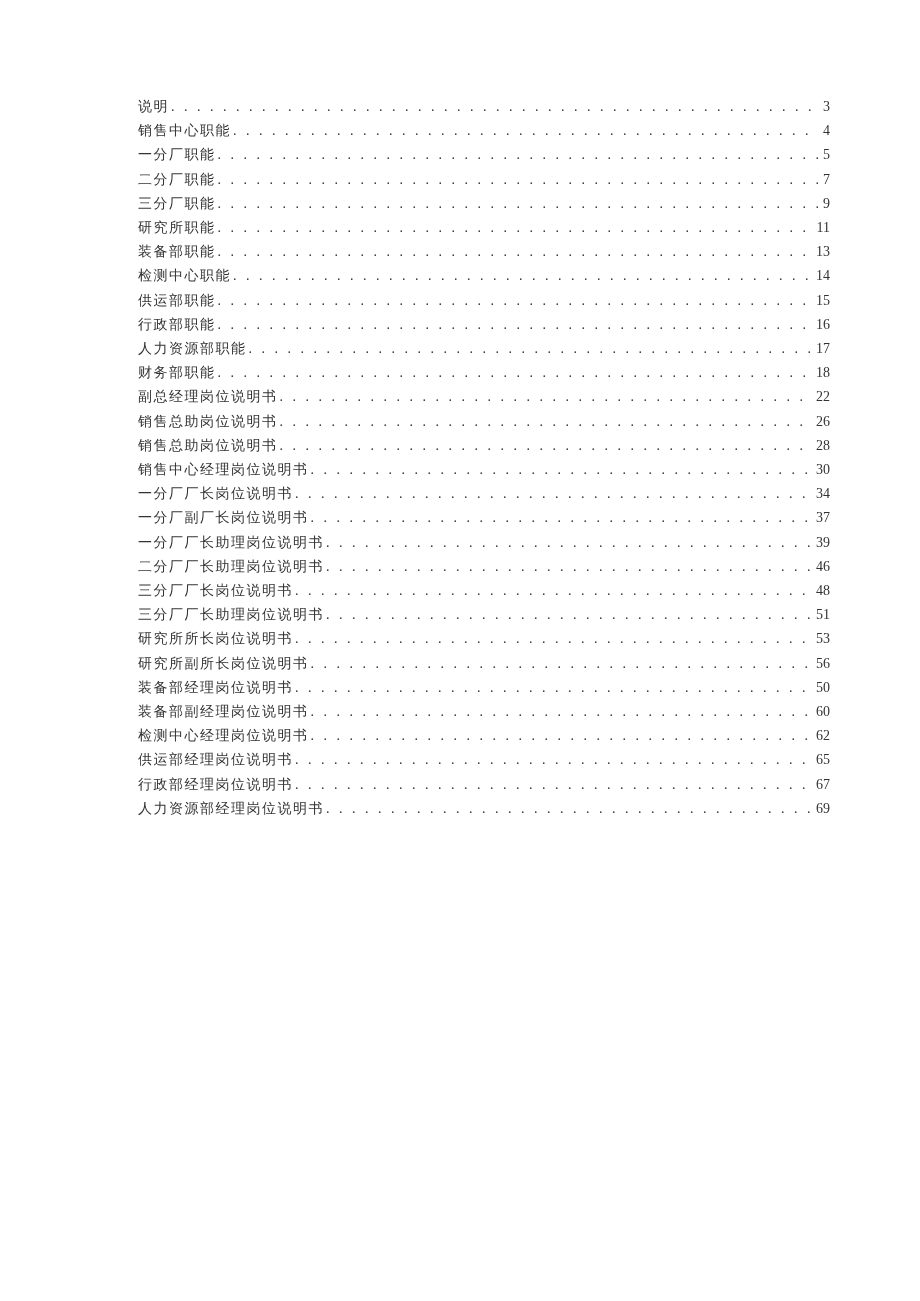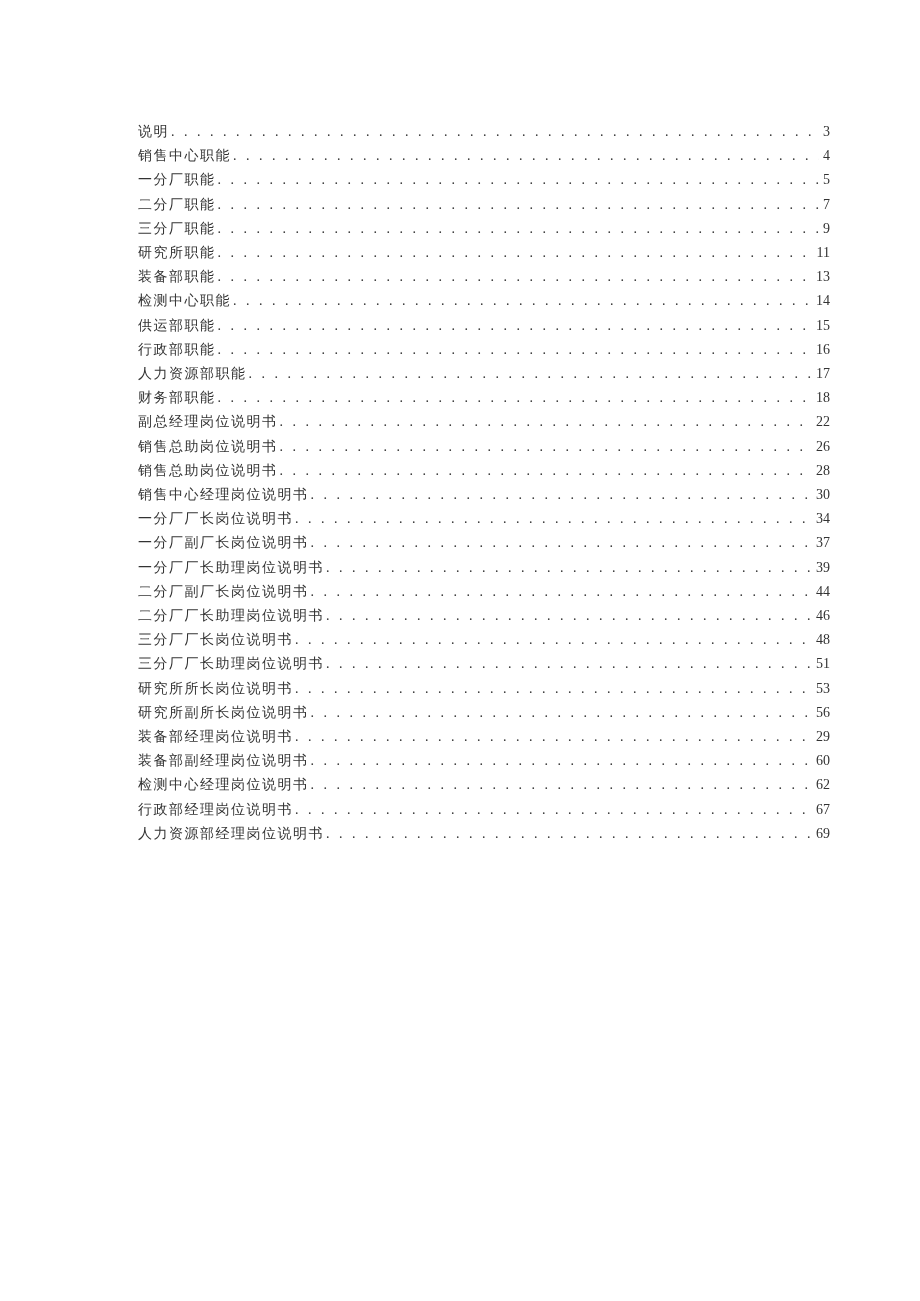--- a/index.html
+++ b/index.html
@@ -6,21 +6,21 @@
     margin: 0;
     padding: 0;
     background: #ffffff;
     width: 920px;
     font-family: "SimSun", "宋体", serif;
   }
   .page {
     box-sizing: border-box;
     width: 920px;
     min-height: 1301px;
-    padding: 120px 90px 0 138px;
+    padding: 95px 90px 0 138px;
     color: #333333;
     font-size: 14px;
   }
   .toc-list {
     list-style: none;
     margin: 0;
     padding: 0;
   }
   .toc-row {
     display: flex;
@@ -143,25 +143,20 @@
         <span class="toc-title">一分厂副厂长岗位说明书</span>
         <span class="toc-leader"></span>
         <span class="toc-page">37</span>
       </li>
       <li class="toc-row">
         <span class="toc-title">一分厂厂长助理岗位说明书</span>
         <span class="toc-leader"></span>
         <span class="toc-page">39</span>
       </li>
       <li class="toc-row">
-        <span class="toc-title">二分厂副厂长岗位说明书</span>
-        <span class="toc-leader"></span>
-        <span class="toc-page">44</span>
-      </li>
-      <li class="toc-row">
         <span class="toc-title">二分厂厂长助理岗位说明书</span>
         <span class="toc-leader"></span>
         <span class="toc-page">46</span>
       </li>
       <li class="toc-row">
         <span class="toc-title">三分厂厂长岗位说明书</span>
         <span class="toc-leader"></span>
         <span class="toc-page">48</span>
       </li>
       <li class="toc-row">
@@ -175,31 +170,36 @@
         <span class="toc-page">53</span>
       </li>
       <li class="toc-row">
         <span class="toc-title">研究所副所长岗位说明书</span>
         <span class="toc-leader"></span>
         <span class="toc-page">56</span>
       </li>
       <li class="toc-row">
         <span class="toc-title">装备部经理岗位说明书</span>
         <span class="toc-leader"></span>
-        <span class="toc-page">29</span>
+        <span class="toc-page">50</span>
       </li>
       <li class="toc-row">
         <span class="toc-title">装备部副经理岗位说明书</span>
         <span class="toc-leader"></span>
         <span class="toc-page">60</span>
       </li>
       <li class="toc-row">
         <span class="toc-title">检测中心经理岗位说明书</span>
         <span class="toc-leader"></span>
         <span class="toc-page">62</span>
+      </li>
+      <li class="toc-row">
+        <span class="toc-title">供运部经理岗位说明书</span>
+        <span class="toc-leader"></span>
+        <span class="toc-page">65</span>
       </li>
       <li class="toc-row">
         <span class="toc-title">行政部经理岗位说明书</span>
         <span class="toc-leader"></span>
         <span class="toc-page">67</span>
       </li>
       <li class="toc-row">
         <span class="toc-title">人力资源部经理岗位说明书</span>
         <span class="toc-leader"></span>
         <span class="toc-page">69</span>

